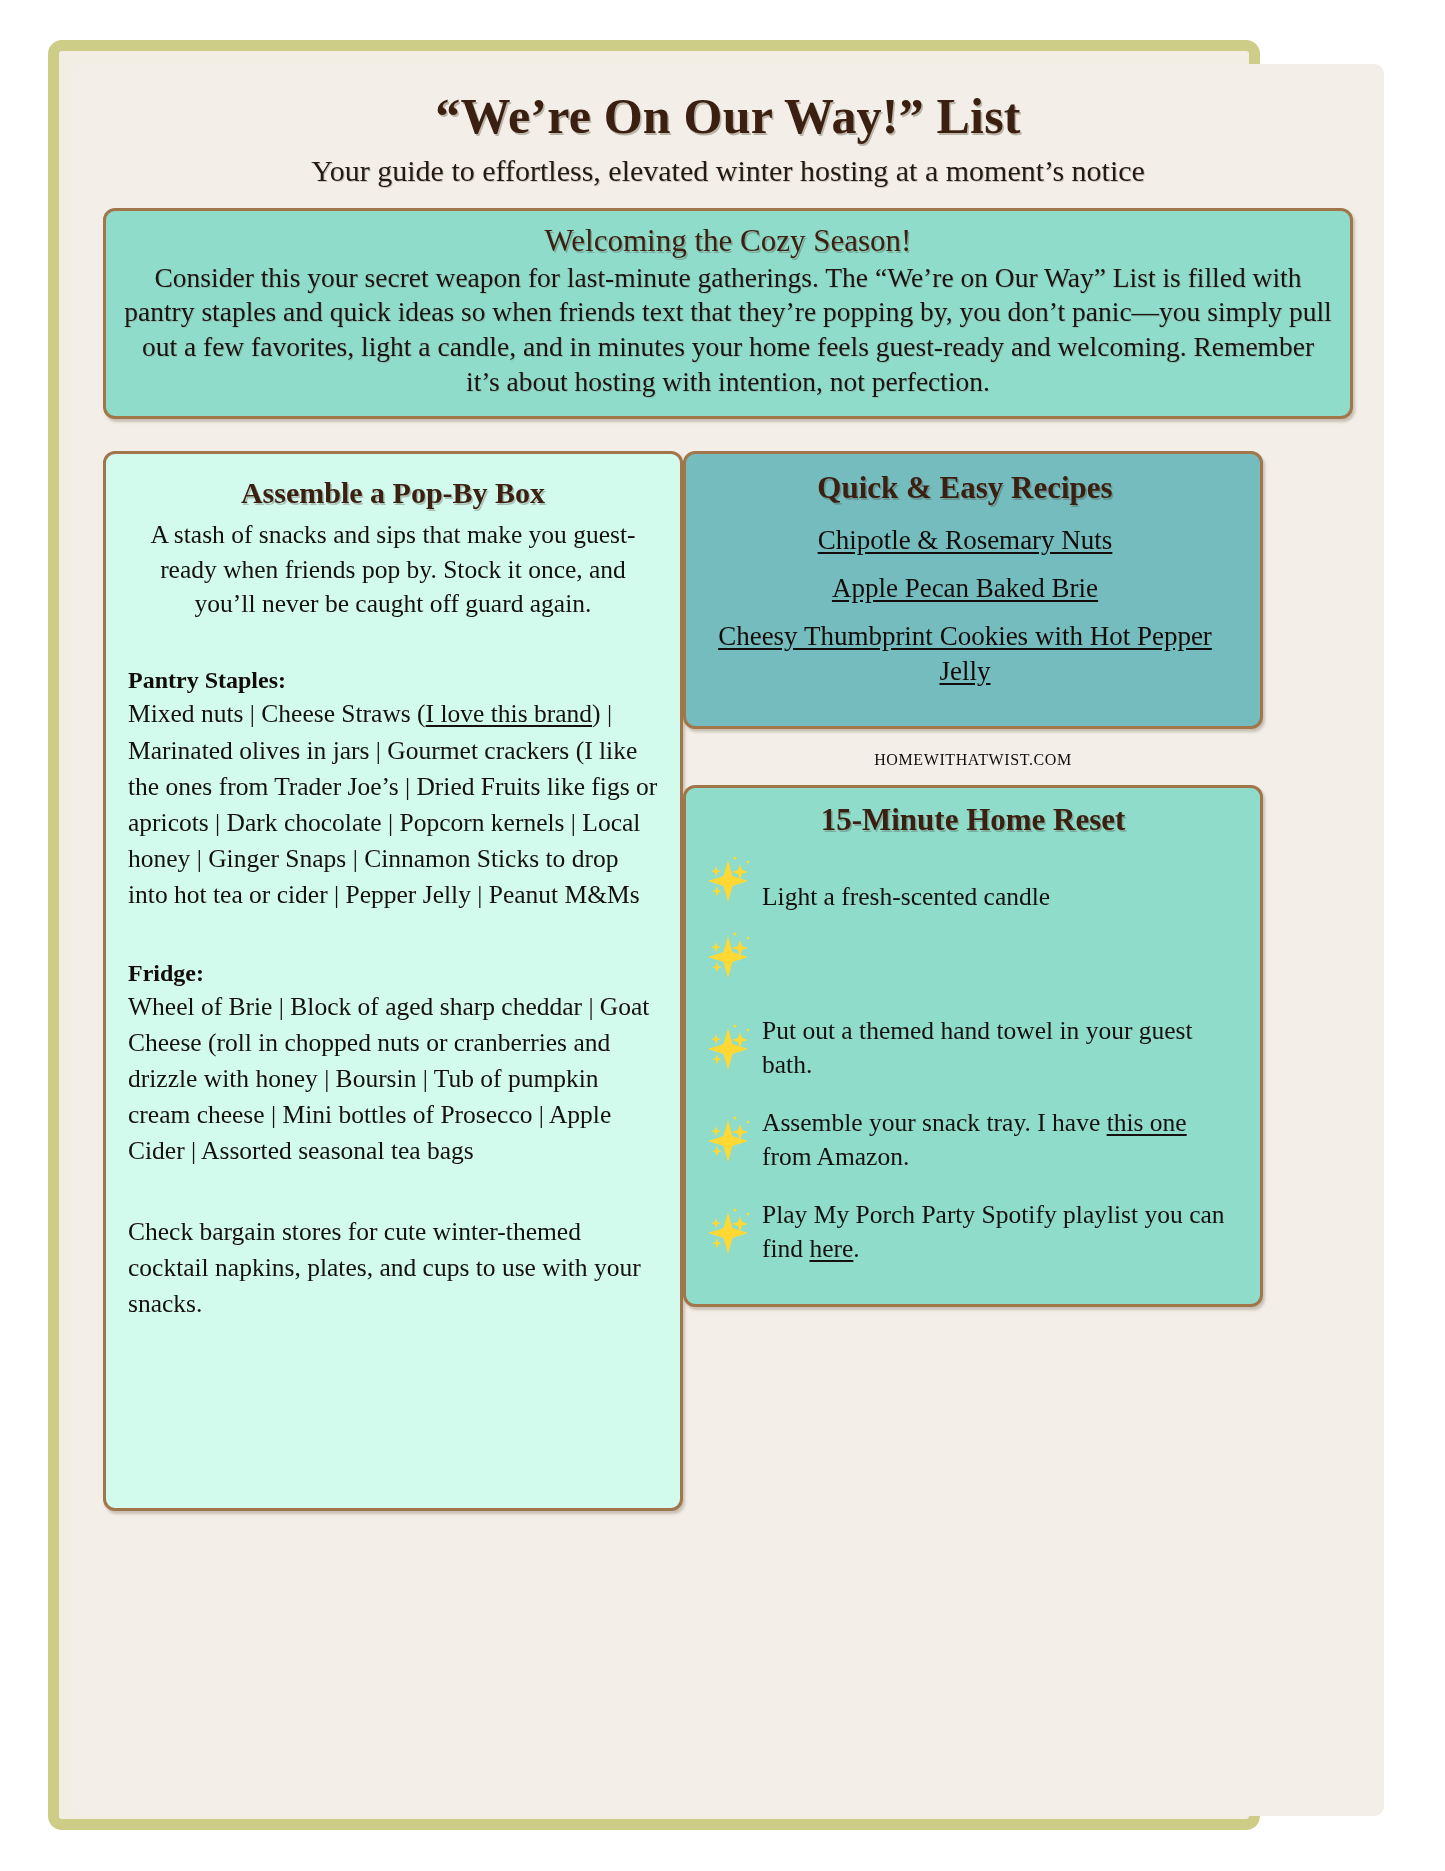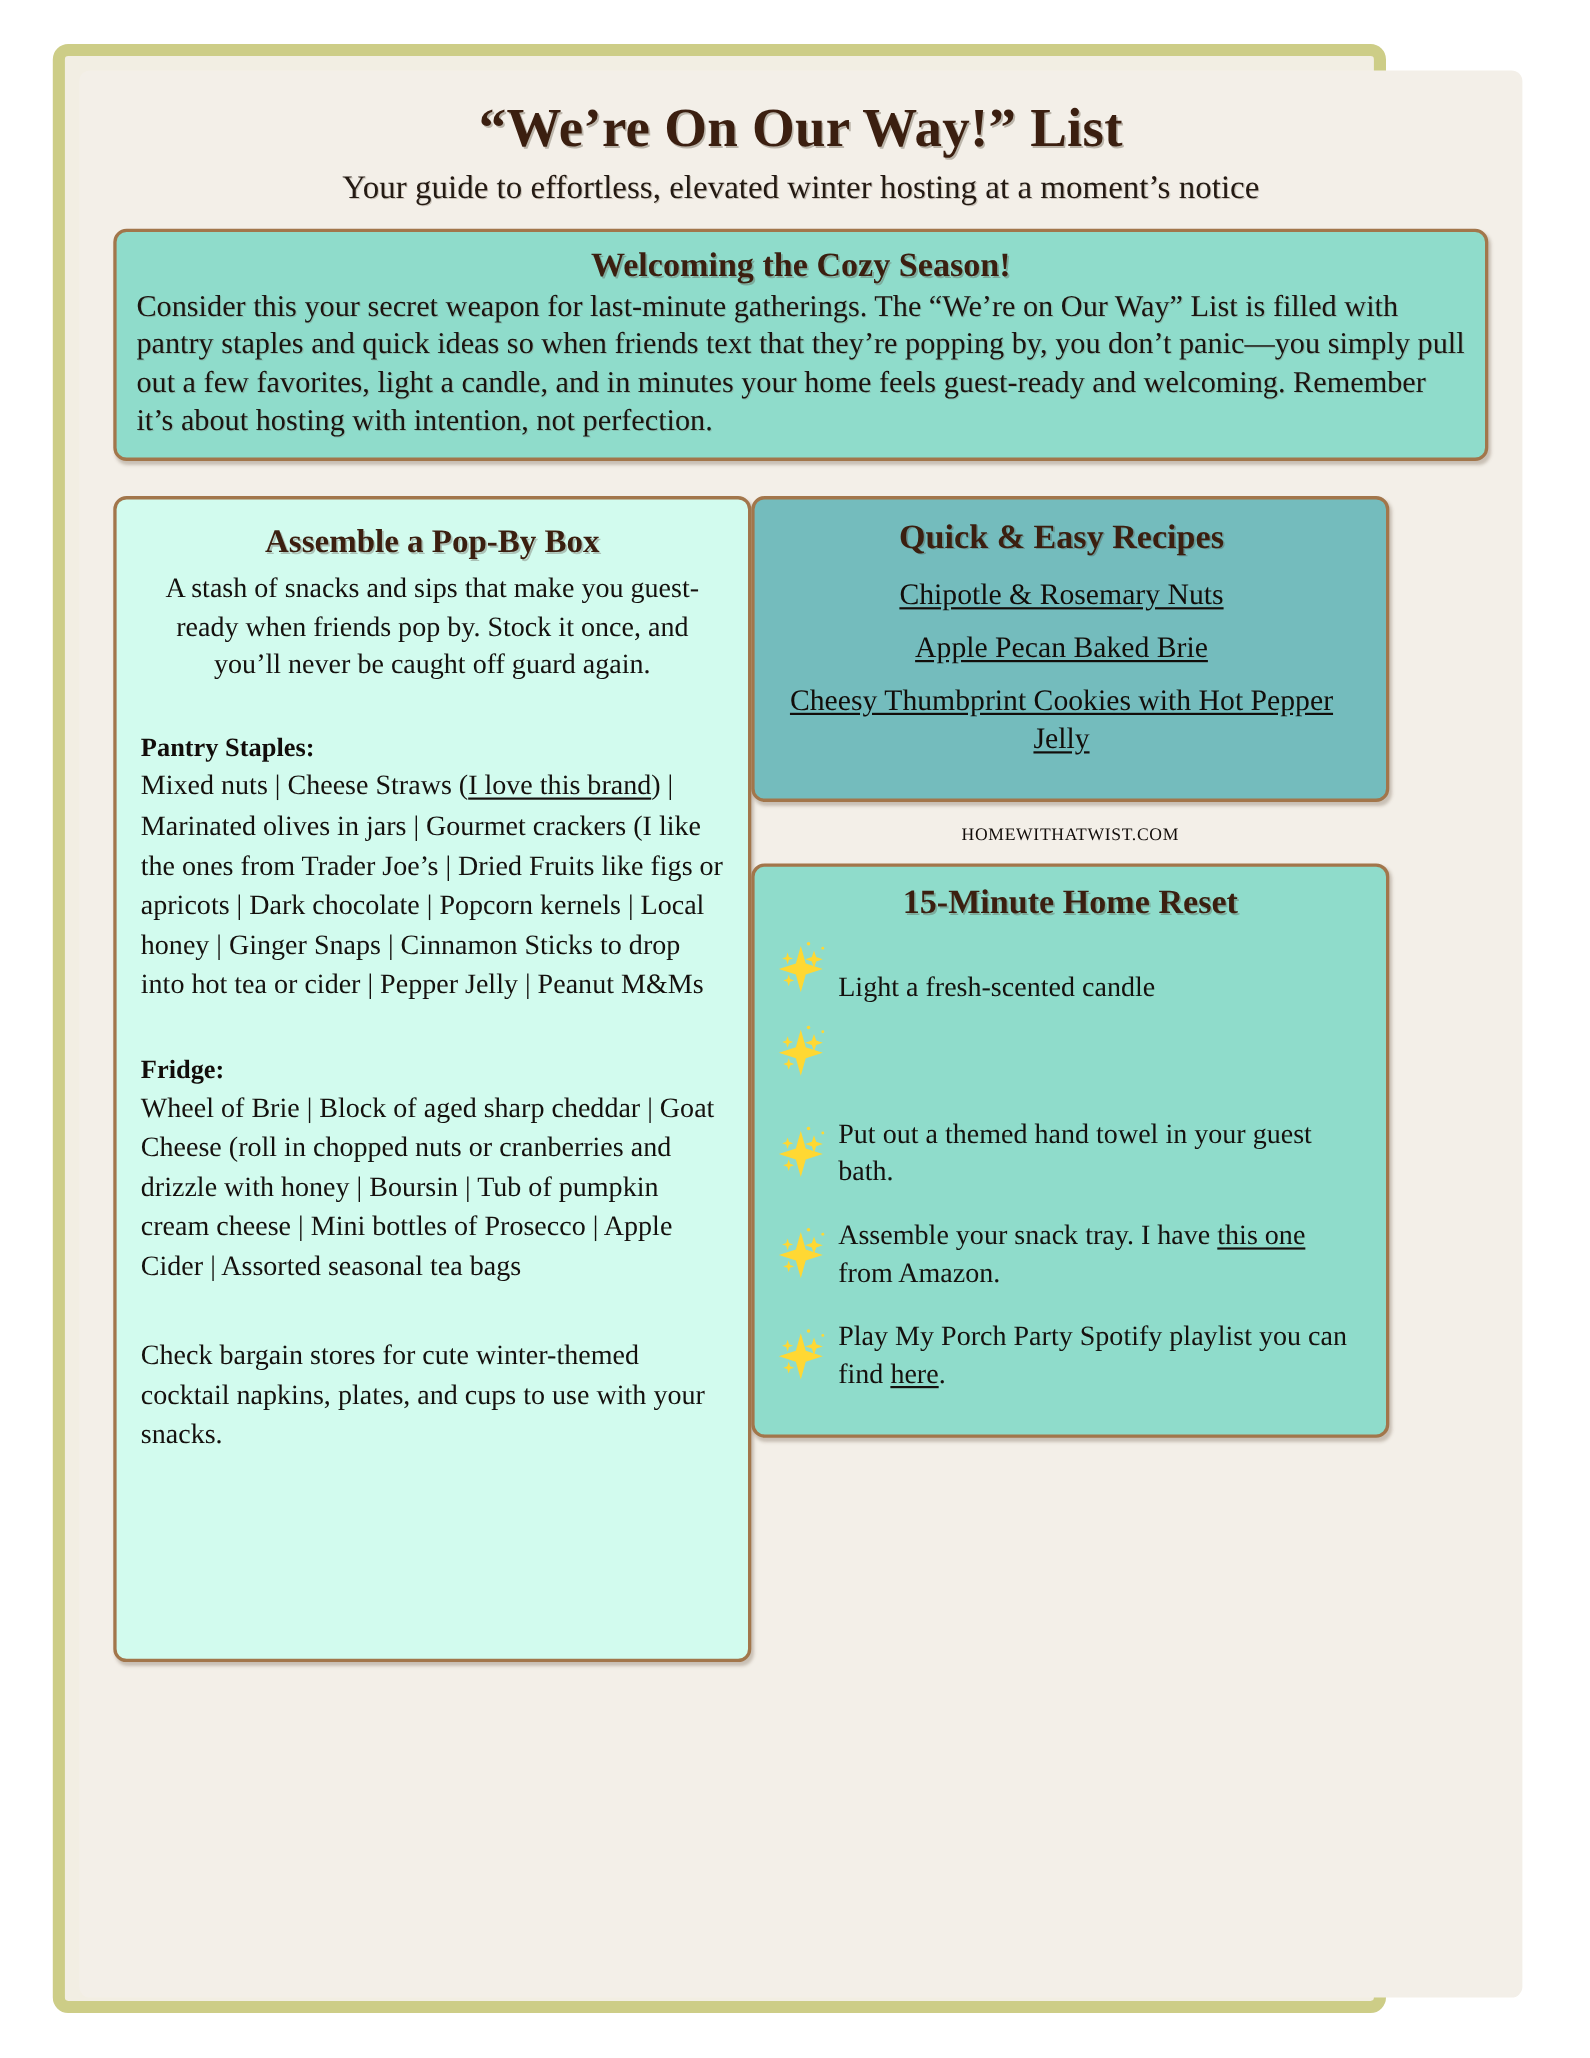--- a/index.html
+++ b/index.html
@@ -63,27 +63,27 @@
 
   .welcome-card {
     margin: 18px 5px 0 5px;
     background: #8fdccb;
     padding: 12px 18px 16px 18px;
     border-color: #a2764b;
   }
   .welcome-title {
     text-align: center;
     font-size: 31px;
-    font-weight: 700;
+    font-weight: 400;
     color: #3b1f10;
     text-shadow: 1.5px 1.5px 0 rgba(90,80,70,0.35);
     margin-bottom: 2px;
   }
   .welcome-body {
-    text-align: left;
+    text-align: center;
     font-size: 27.5px;
     color: #1c1410;
     line-height: 1.27;
     text-shadow: 1px 1px 0 rgba(120,120,110,0.3);
   }
 
   
   .columns {
     display: flex;
     margin-top: 32px;

